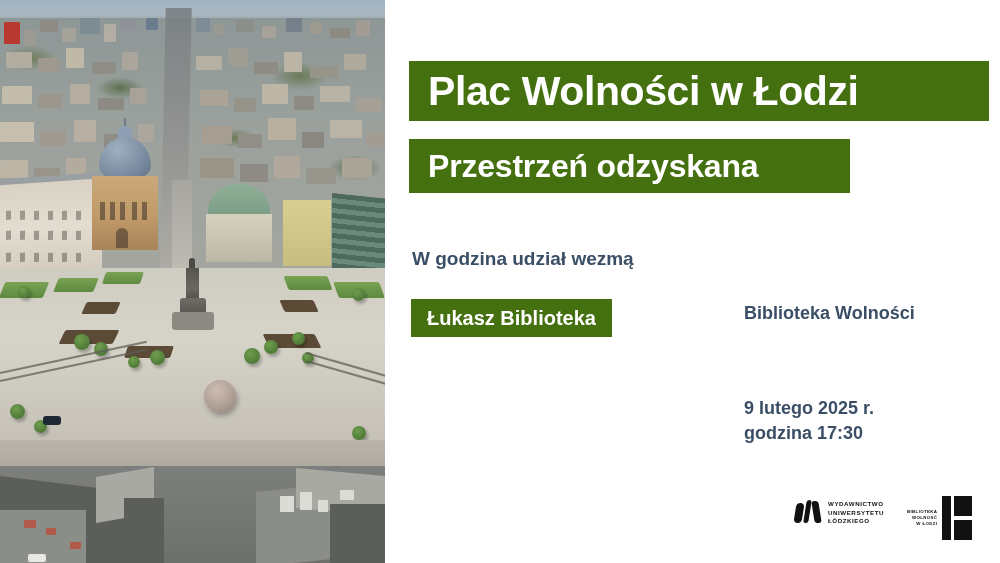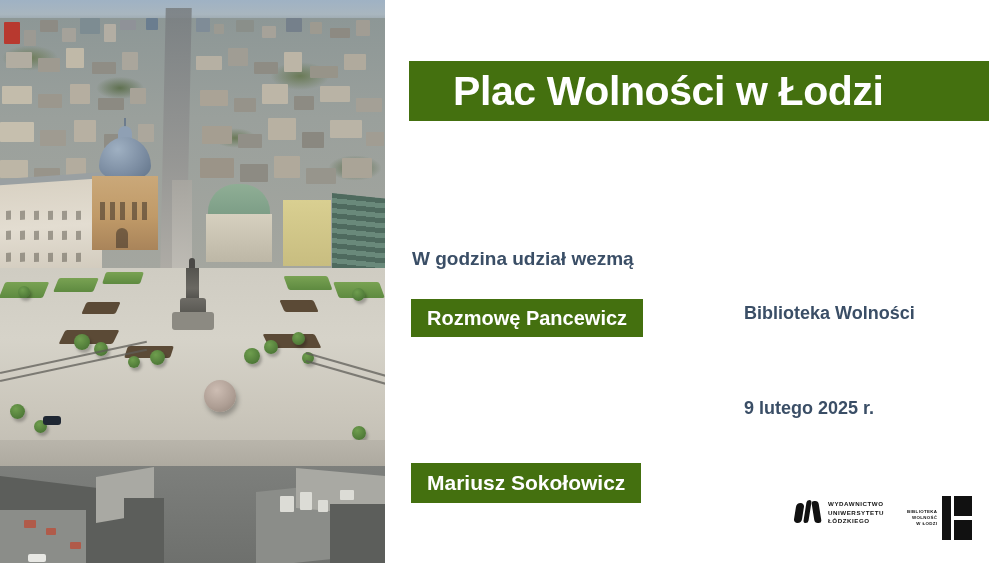--- a/index.html
+++ b/index.html
@@ -198,21 +198,20 @@
     background: #44700f;
     display: flex; align-items: center;
   }
   .title-bar .t {
     color: #ffffff;
     font-size: 41px;
     font-weight: bold;
     letter-spacing: -0.4px;
     padding-left: 19px;
     white-space: nowrap;
-    margin-left: 25px;
   }
 
   .subtitle-bar {
     position: absolute;
     left: 24px; top: 139px;
     width: 441px; height: 54px;
     background: #44700f;
     display: flex; align-items: center;
   }
   .subtitle-bar .t {
@@ -498,39 +497,40 @@
 
     <i class="car" style="position:absolute; left:43px; top:416px; width:18px; height:9px; background:#1f2733; border-radius:3px;"></i>
   </div>
 
   <div class="content">
 
     <div class="title-bar">
       <span class="t">Plac Wolności w Łodzi</span>
     </div>
 
+    <div class="subtitle-bar">
+      <span class="t">Przestrzeń odzyskana</span>
+    </div>
 
     <div class="lead">W godzina udział wezmą</div>
 
     <div class="name-chip chip-1">
-      <span class="t">Rozmowę Pancewicz</span>
-    </div>
-
-
-
-    <div class="name-chip chip-3">
-      <span class="t">Mariusz Sokołowicz</span>
-    </div>
+      <span class="t">Łukasz Biblioteka</span>
+    </div>
+
+
+
 
     <div class="venue">
       <div>Biblioteka Wolności</div>
     </div>
 
     <div class="when">
       <div>9 lutego 2025 r.</div>
+      <div>godzina 17:30</div>
     </div>
 
     <div class="logos">
 
       <div class="logo-wul">
         <span class="wul-mark">
           <i class="wul-b1"></i>
             <i class="wul-b2"></i>
             <i class="wul-b3"></i>
         </span>

